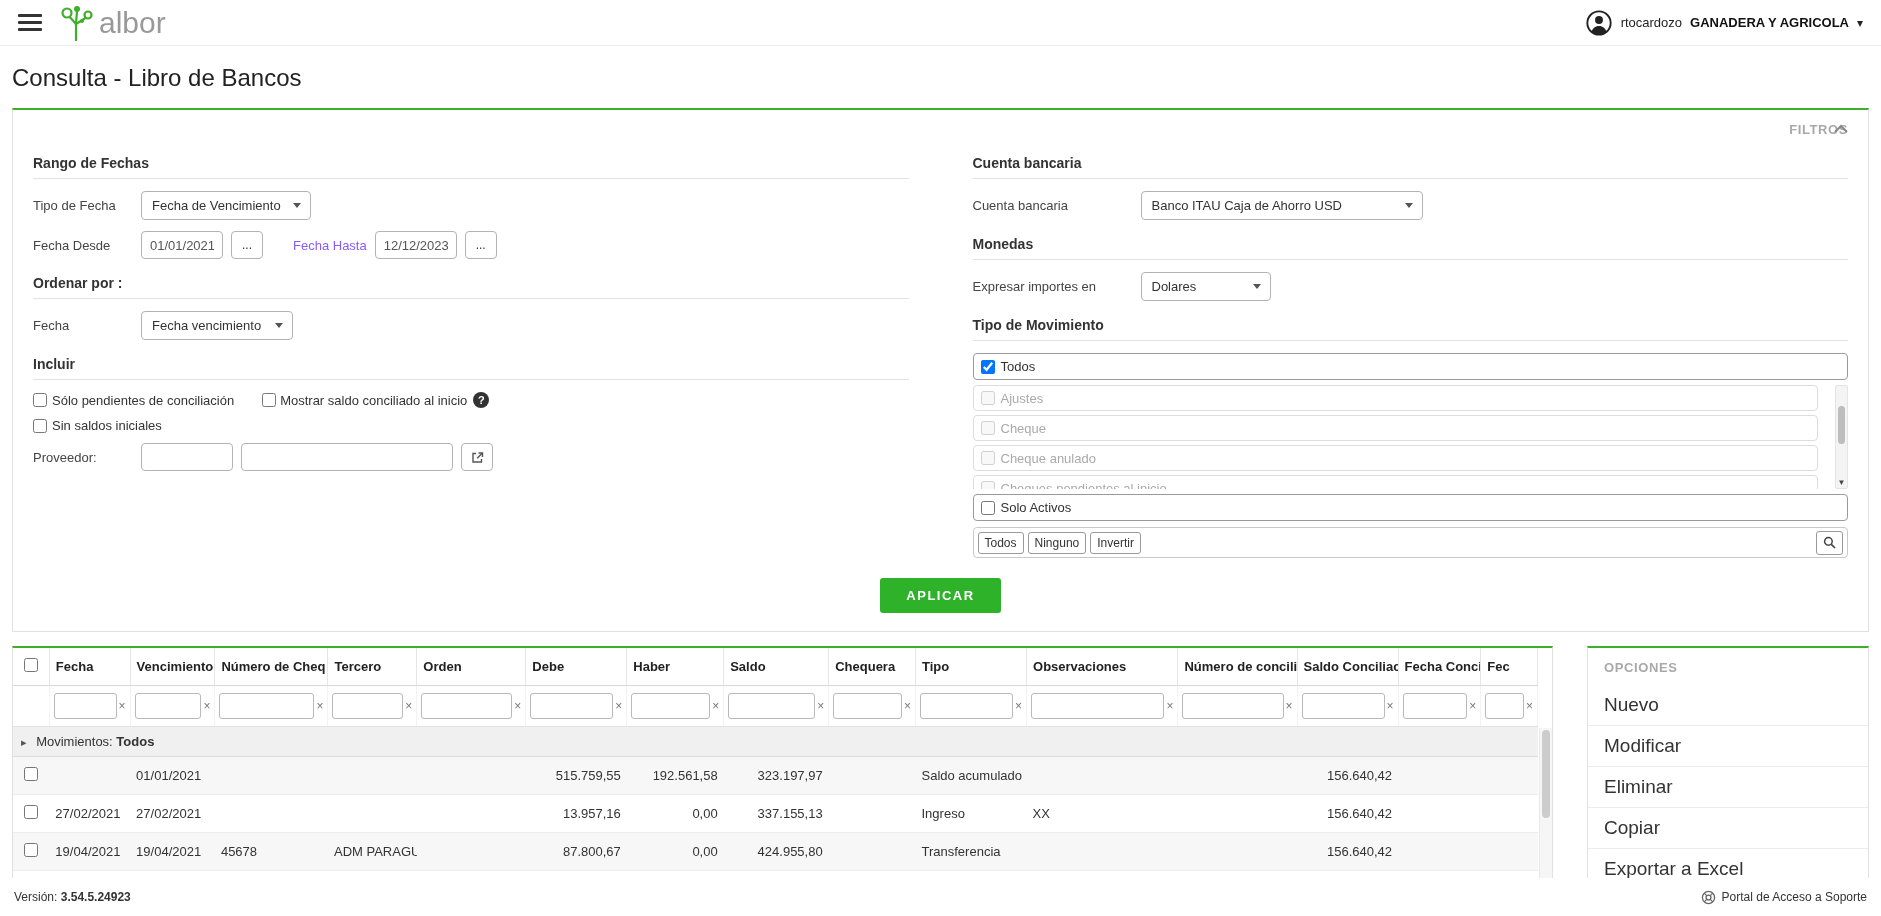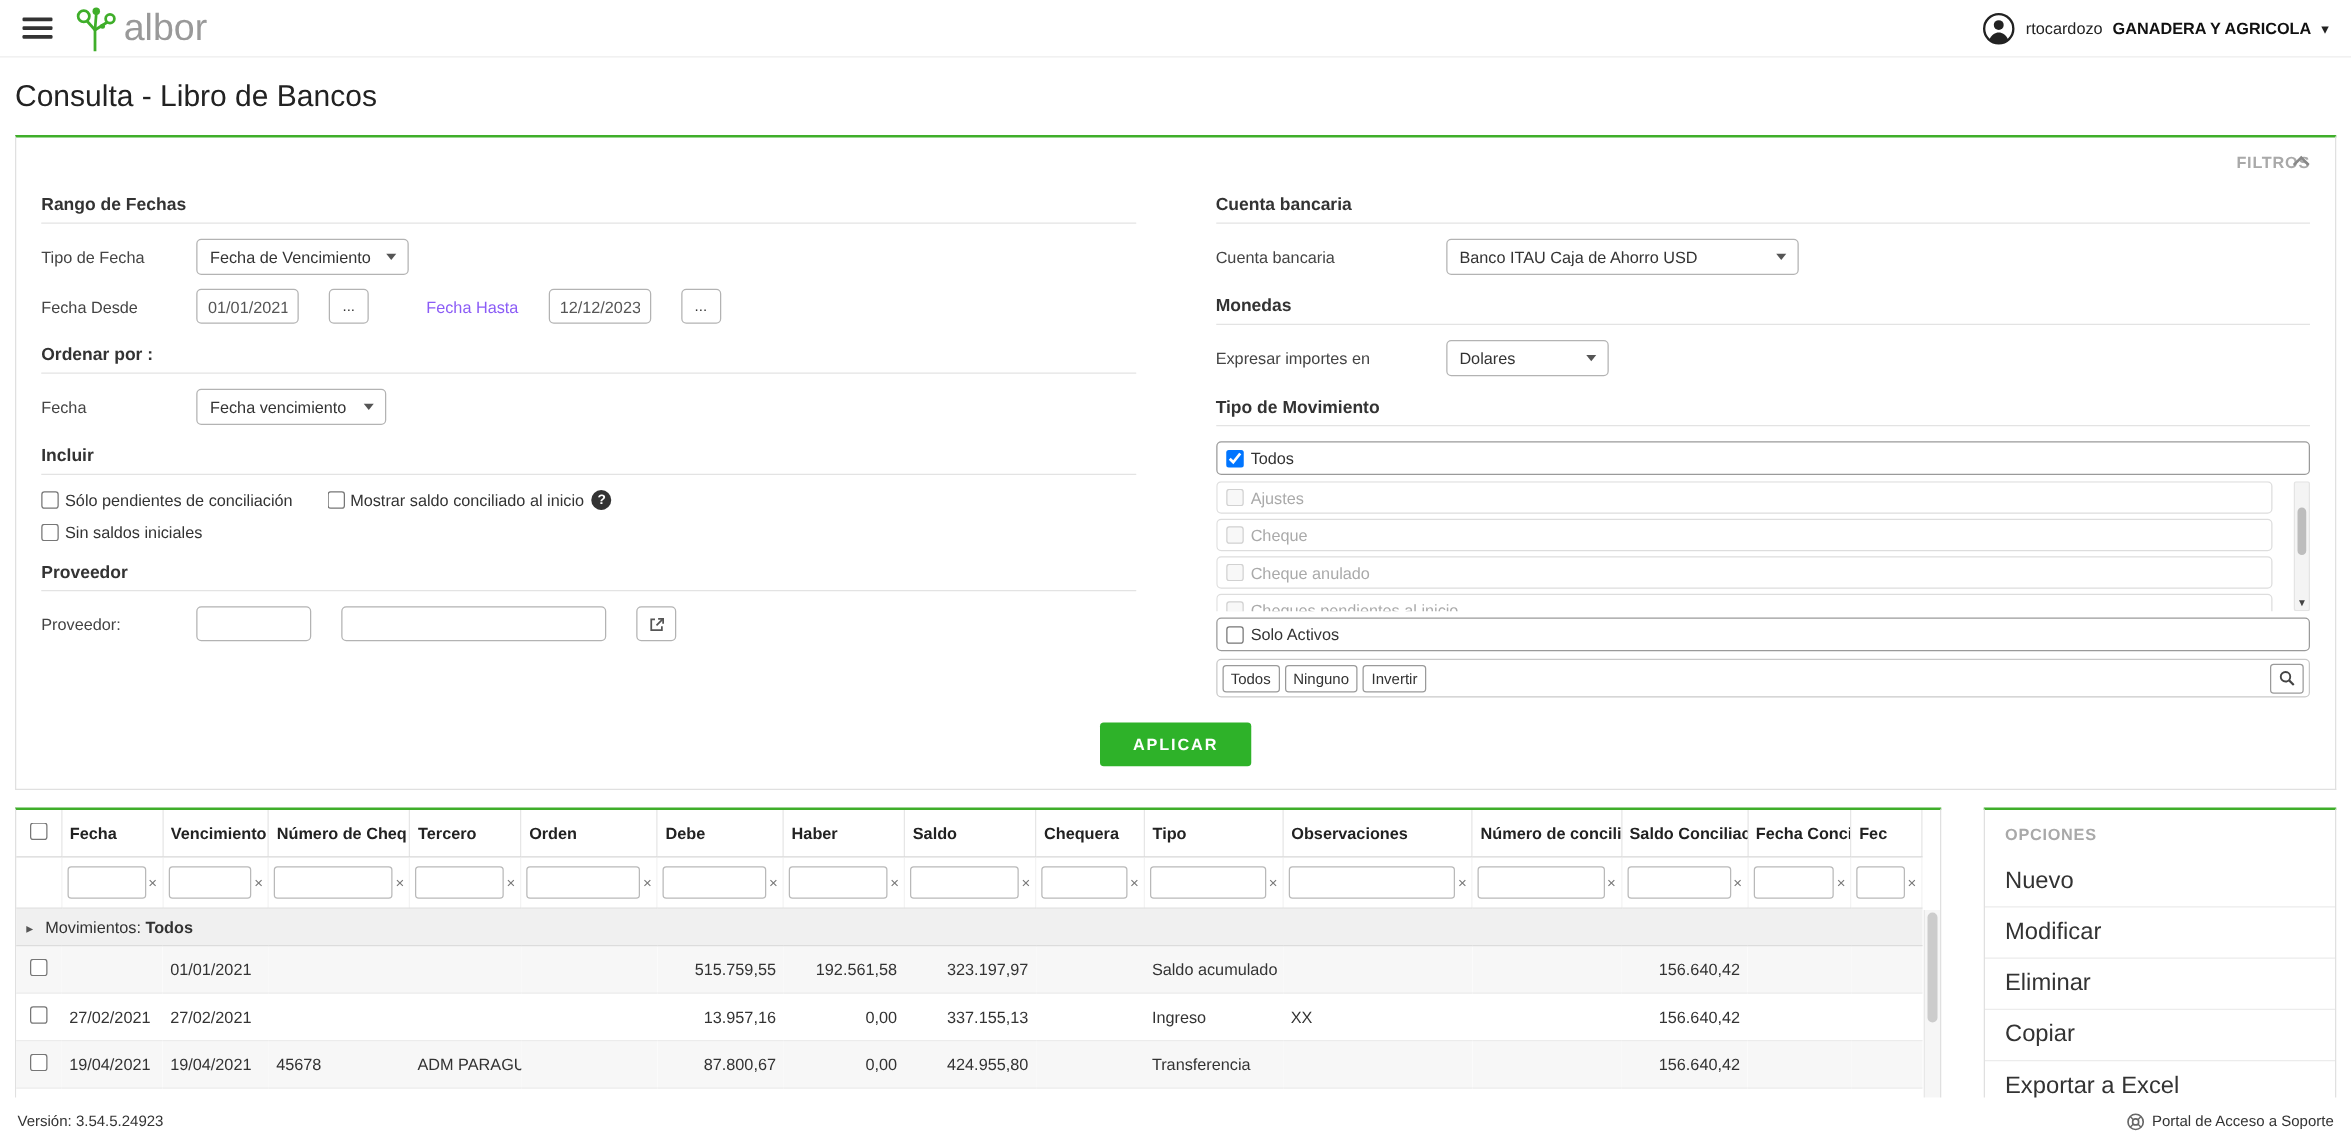--- a/index.html
+++ b/index.html
@@ -27,21 +27,21 @@
   .panel { border:1px solid #e0e0e0; border-top:2px solid #3fae2a; background:#fff; }
 
   .filters-panel { margin:2px 12px 0; padding:12px 20px 18px; position:relative; }
   .filters-header { color:#a9a9a9; font-weight:bold; font-size:13px; letter-spacing:.6px;text-align:right; }
   .collapse-btn { position:absolute; right:20px; top:14px; cursor:pointer; line-height:0; }
 
   .filters-grid { display:flex; gap:64px; margin-top:2px; }
   .fcol { flex:1; min-width:0; }
 
   .section-title { font-weight:bold; font-size:14px; color:#333; border-bottom:1px solid #e3e3e3; padding-bottom:7px; margin:16px 0 12px; }
-  .frow { display:flex; align-items:center; gap:24px; margin-bottom:11px; }
+  .frow { display:flex; align-items:center; gap:8px; margin-bottom:11px; }
   .flabel { width:100px; flex-shrink:0; color:#444; }
   .flabel-wide { width:160px; flex-shrink:0; color:#444; }
 
   .sel { position:relative; display:inline-block; }
   .sel select { appearance:none; -webkit-appearance:none; border:1px solid #b3b3b3; border-radius:4px; height:29px;
     padding:0 26px 0 10px; font-family:inherit; font-size:13px; color:#333; background:#fff; width:100%; cursor:pointer; }
   .sel::after { content:""; position:absolute; right:10px; top:12px; border-left:4px solid transparent; border-right:4px solid transparent; border-top:5px solid #555; pointer-events:none; }
 
   .tin { border:1px solid #b3b3b3; border-radius:4px; height:28px; padding:0 8px; font-family:inherit; font-size:13px; color:#555; }
   .date-in { width:82px; }
@@ -93,21 +93,21 @@
   .tscroll { position:absolute; top:80px; bottom:-36px; right:0; width:13px; background:#f6f6f6; border-left:1px solid #e8e8e8; }
   .tthumb { position:absolute; top:2px; left:2px; right:2px; height:88px; background:#cccccc; border-radius:5px; }
 
   .options-panel { width:282px; flex-shrink:0; height:310px; padding-top:10px; }
   .options-title { color:#a9a9a9; font-weight:bold; font-size:13px; letter-spacing:.6px; padding:2px 16px 10px; }
   .opt-item { padding:9px 16px; border-bottom:1px solid #ececec; font-size:19px; color:#333; cursor:pointer; white-space:nowrap; }
 
   
   .footer { position:absolute; left:0; right:0; bottom:0; height:38px; background:#fff; z-index:5;
     display:flex; align-items:center; justify-content:space-between; padding:0 14px; font-size:12px; color:#333; }
-  .version b { font-weight:normal; }
+  .version b { font-weight:bold; }
   .support { display:flex; align-items:center; gap:6px; cursor:pointer; }
 </style>
 </head>
 <body>
 
 <div class="topbar">
   <div class="hamburger">
       <span></span>
       <span></span>
       <span></span>
@@ -200,21 +200,20 @@
           <span class="help-icon">?</span>
         </label>
       </div>
       <div class="cbrow">
         <label class="cblab">
           <input type="checkbox" style="">
           <span>Sin saldos iniciales</span>
         </label>
       </div>
 
-      <div class="section-title">Proveedor</div>
 
       <div class="frow">
         <span class="flabel">Proveedor:</span>
         <input class="tin" style="width: 92px;">
         <input class="tin" style="width: 212px;">
         <button class="icon-btn">
           <span style="line-height:0;">
             <svg width="13" height="13" viewBox="0 0 13 13">
               <path d="M5 2.5 H2 V11 H10.5 V8" fill="none" stroke="#555" stroke-width="1.4"></path>
               <path d="M7.5 2 H11.5 V6" fill="none" stroke="#555" stroke-width="1.4"></path>

